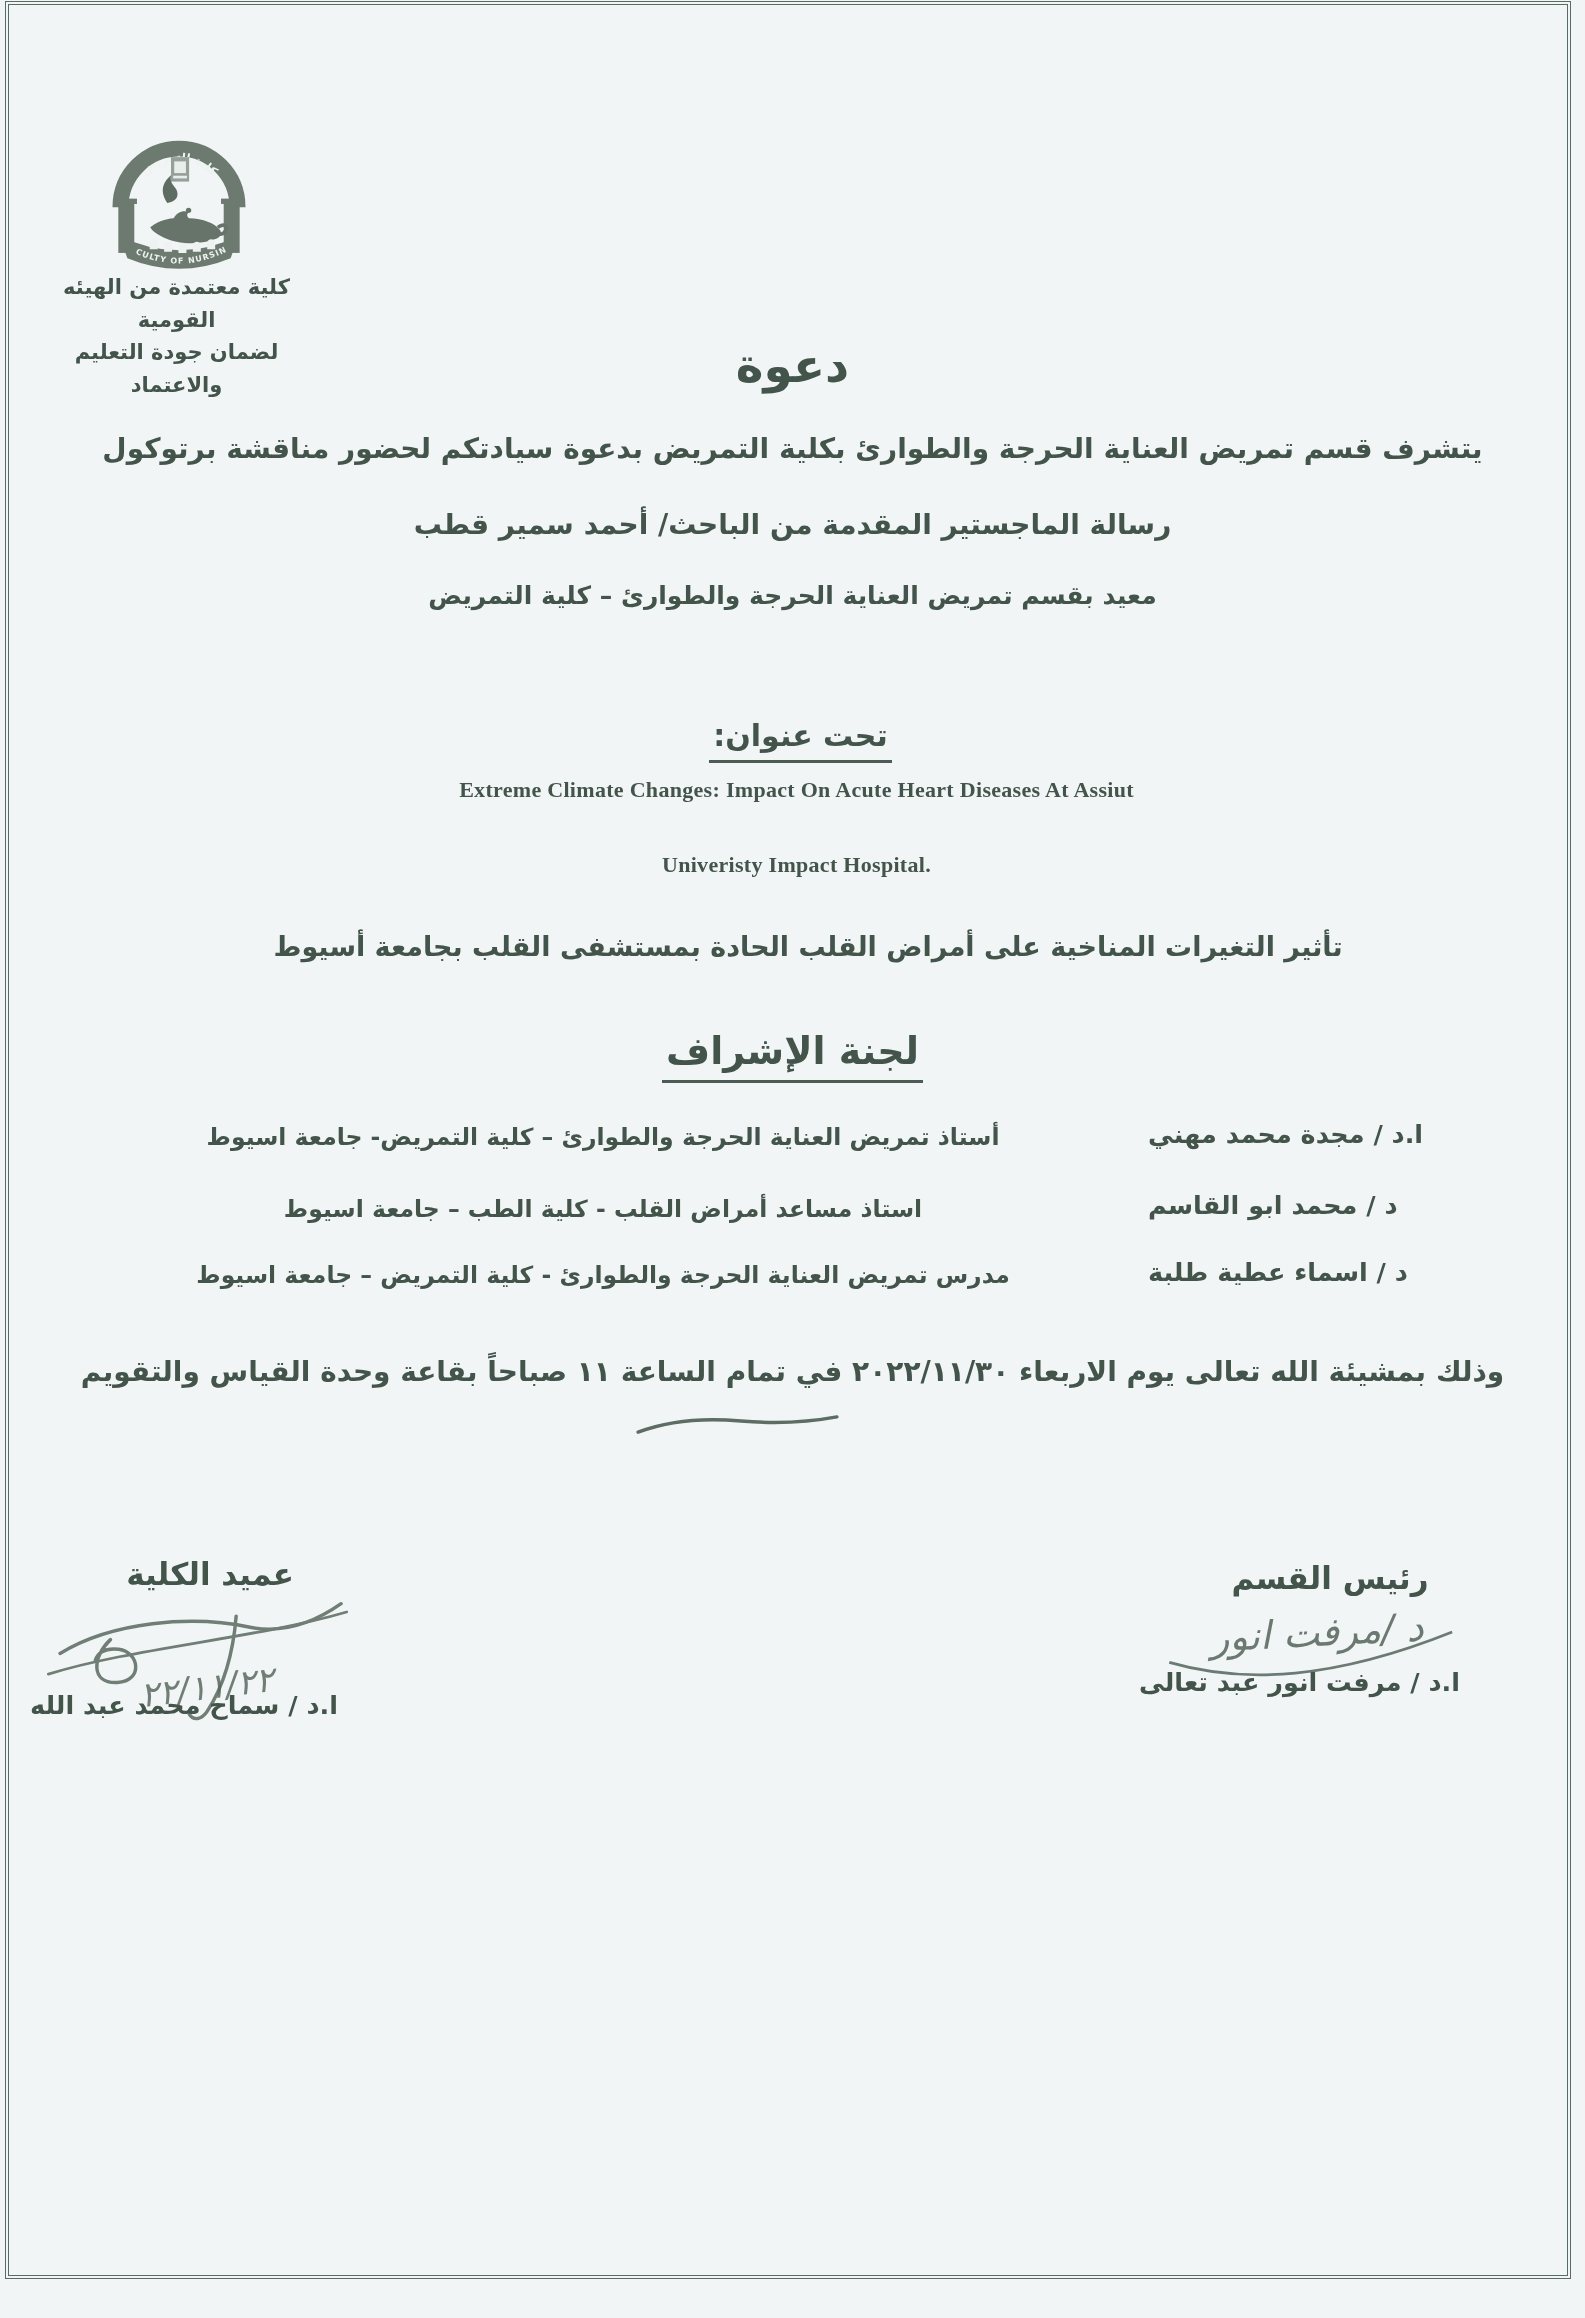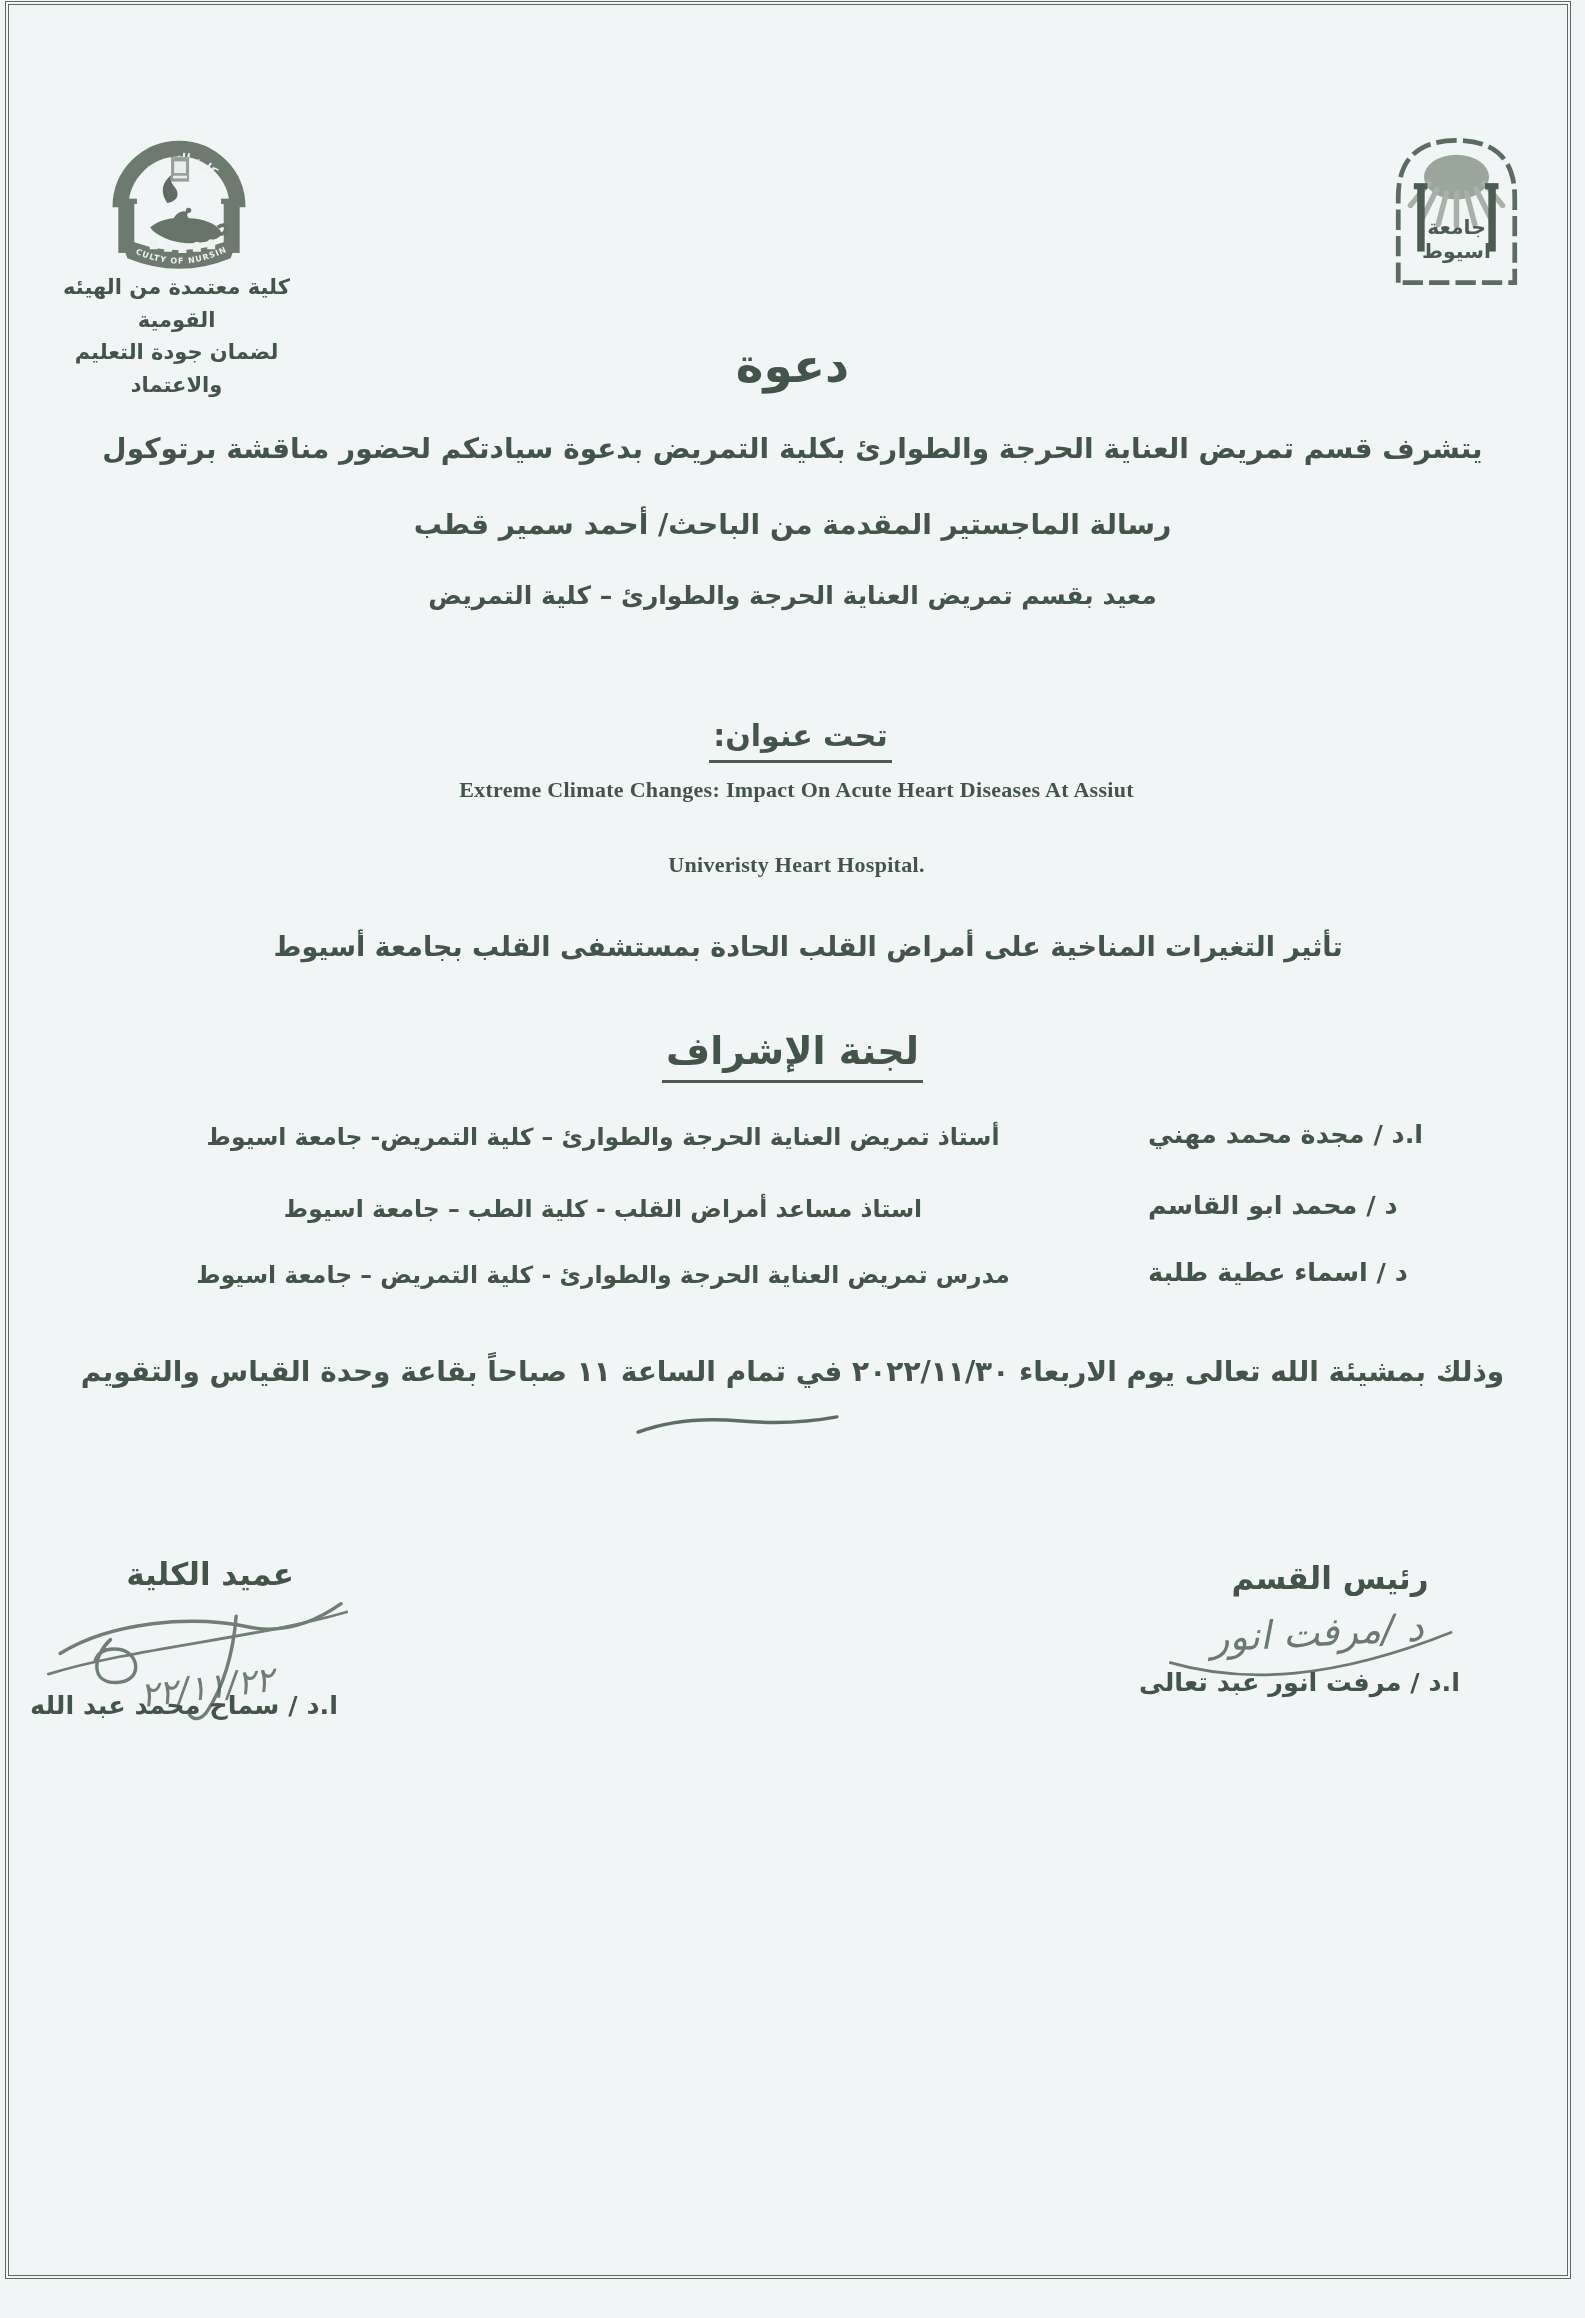--- a/index.html
+++ b/index.html
@@ -93,54 +93,33 @@
         <textPath href="#nlb" startOffset="50%" text-anchor="middle">FACULTY OF NURSING</textPath>
       </text>
     </svg>
   </div>
 
   <div class="abs accreditation ar">
     <div>كلية معتمدة من الهيئه القومية</div>
     <div>لضمان جودة التعليم والاعتماد</div>
   </div>
 
-  <div class="abs logo-assiut">
-    <svg viewBox="0 0 220 240" width="100%" height="100%">
-      <path d="M24,234 V108 Q24,24 110,24 Q196,24 196,108 V234 Z" fill="none" stroke="#5c6c62" stroke-width="7" stroke-dasharray="30 9"></path>
-      <ellipse cx="110" cy="78" rx="48" ry="33" fill="#9aa59c"></ellipse>
-      <g stroke="#a8b1a9" stroke-width="8" stroke-linecap="round">
-        <line x1="110" y1="102" x2="110" y2="150"></line>
-        <line x1="95" y1="102" x2="83" y2="148"></line>
-        <line x1="125" y1="102" x2="137" y2="148"></line>
-        <line x1="81" y1="96" x2="60" y2="138"></line>
-        <line x1="139" y1="96" x2="160" y2="138"></line>
-        <line x1="69" y1="87" x2="42" y2="120"></line>
-        <line x1="151" y1="87" x2="178" y2="120"></line>
-      </g>
-      <rect x="52" y="92" width="11" height="96" fill="#4c5c52"></rect>
-      <rect x="157" y="92" width="11" height="96" fill="#4c5c52"></rect>
-      <rect x="47" y="87" width="20" height="9" fill="#4c5c52"></rect>
-      <rect x="152" y="87" width="20" height="9" fill="#4c5c52"></rect>
-      <text x="110" y="162" text-anchor="middle" font-size="30" font-weight="bold" fill="#4c5c52">جامعة</text>
-      <text x="110" y="198" text-anchor="middle" font-size="30" font-weight="bold" fill="#4c5c52">اسيوط</text>
-    </svg>
-  </div>
 
   <div class="abs center doc-title ar b">دعوة</div>
 
   <div class="abs center intro1 ar b nowrap">يتشرف قسم تمريض العناية الحرجة والطوارئ بكلية التمريض بدعوة سيادتكم لحضور مناقشة برتوكول</div>
   <div class="abs center intro2 ar b nowrap">رسالة الماجستير المقدمة من الباحث/ أحمد سمير قطب</div>
   <div class="abs center intro3 ar b nowrap">معيد بقسم تمريض العناية الحرجة والطوارئ – كلية التمريض</div>
 
   <div class="abs center under-heading ar b">
     <span class="underline-span">تحت عنوان:</span>
   </div>
 
   <div class="abs center en-title en1">Extreme Climate Changes: Impact On Acute Heart Diseases At Assiut</div>
-  <div class="abs center en-title en2">Univeristy Heart Hospital.</div>
+  <div class="abs center en-title en2">Univeristy Impact Hospital.</div>
 
   <div class="abs center ar-thesis ar b nowrap">تأثير التغيرات المناخية على أمراض القلب الحادة بمستشفى القلب بجامعة أسيوط</div>
 
   <div class="abs center committee-heading ar b">
     <span class="underline-span">لجنة الإشراف</span>
   </div>
 
   <div class="abs member-name row1n">ا.د / مجدة محمد مهني</div>
   <div class="abs member-role row1r">أستاذ تمريض العناية الحرجة والطوارئ – كلية التمريض- جامعة اسيوط</div>
 

